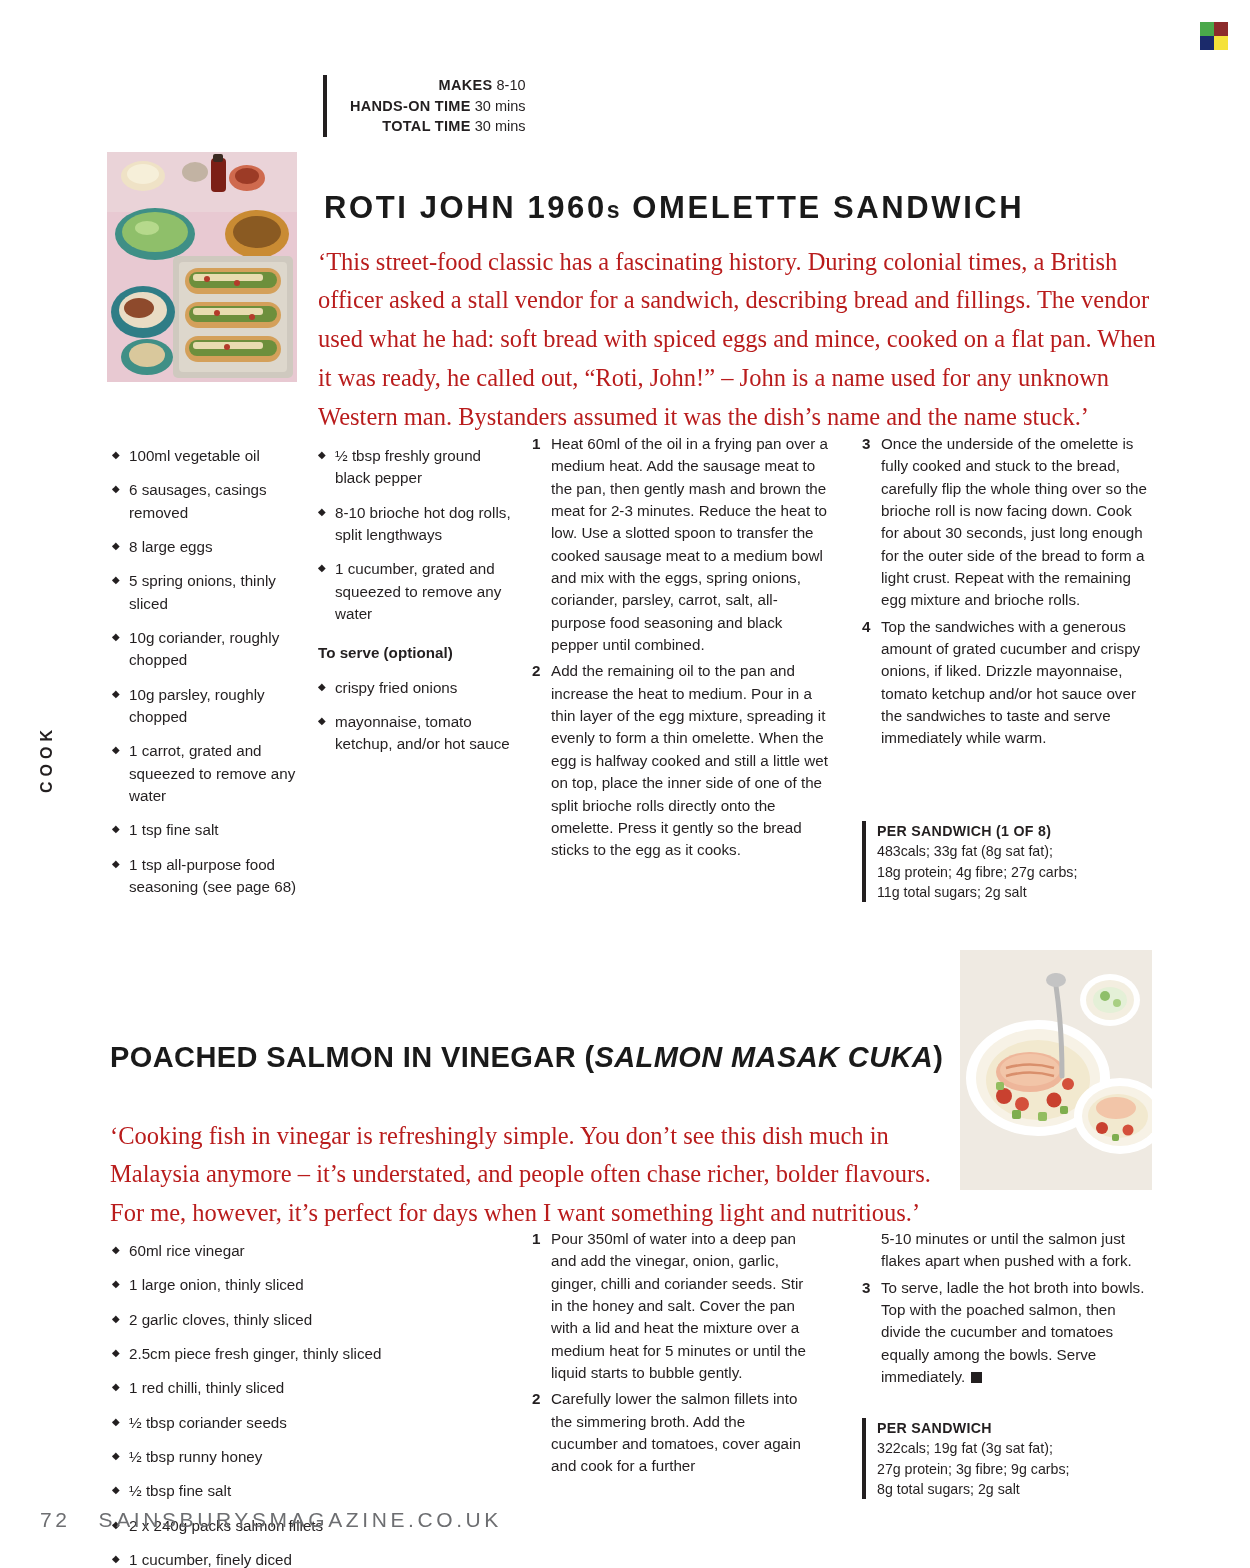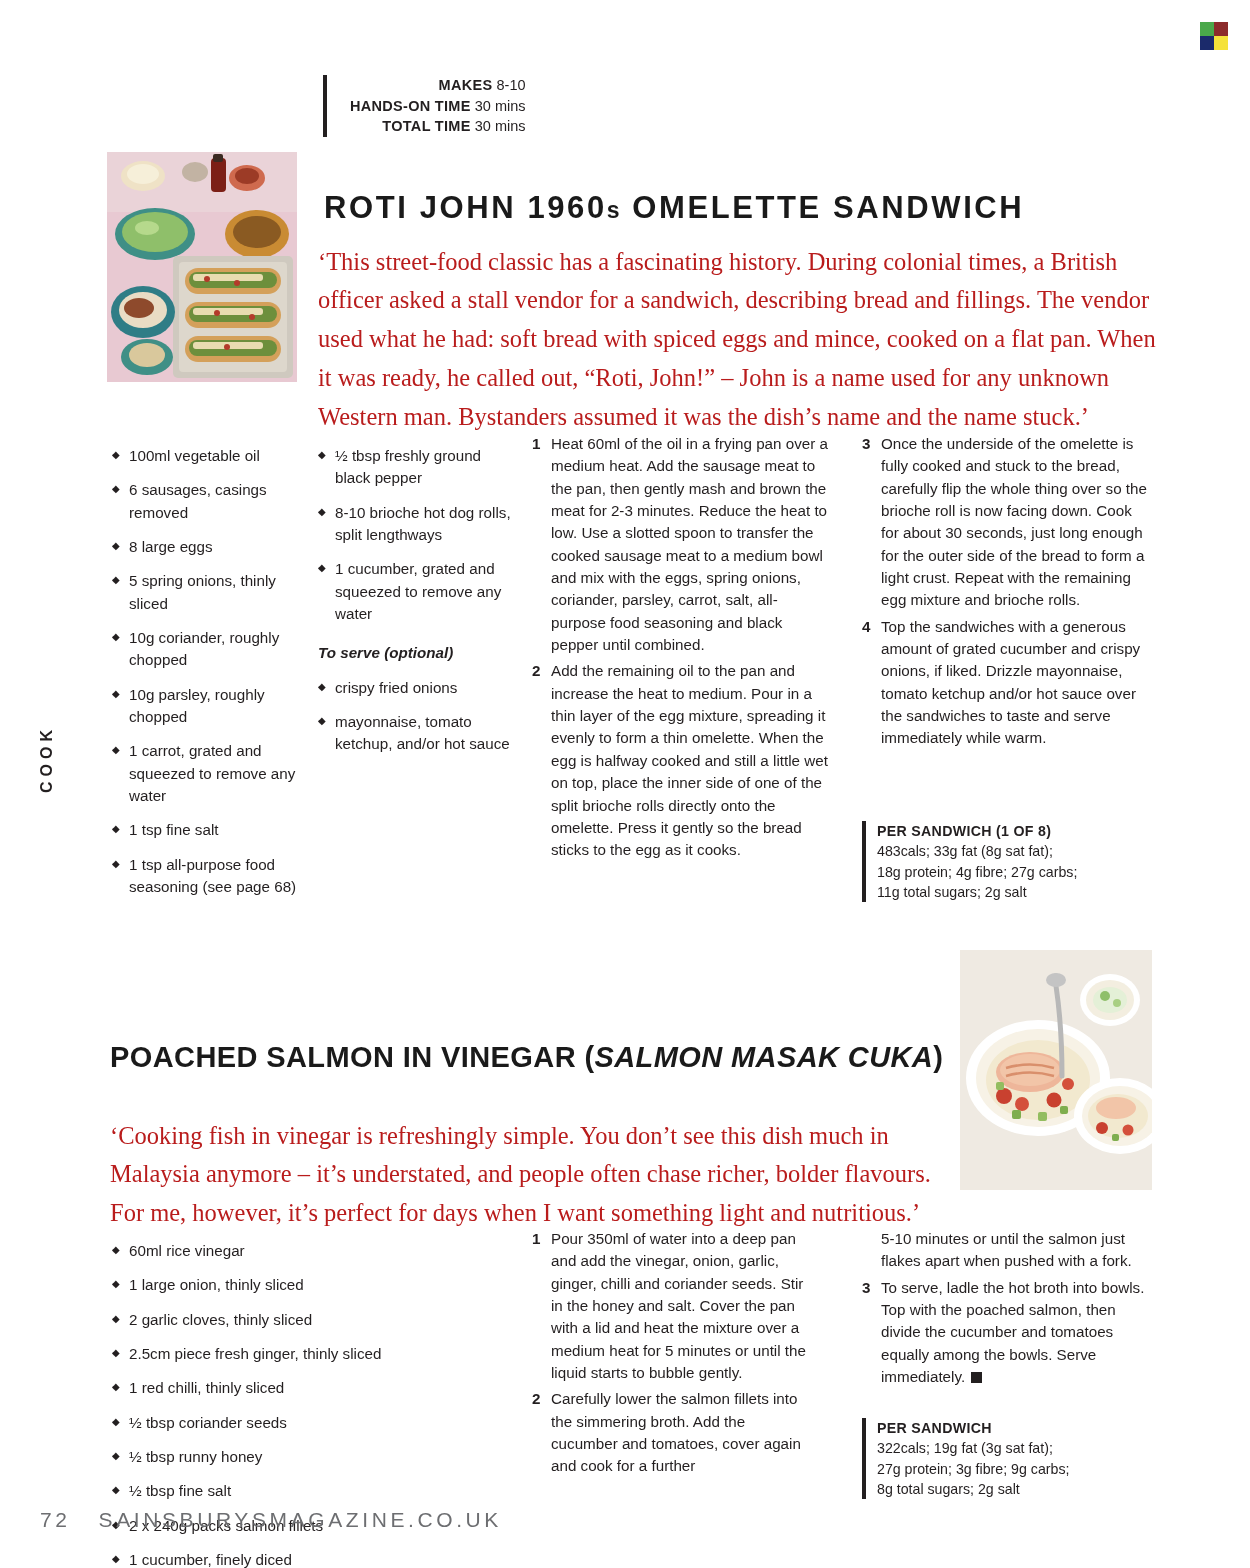--- a/index.html
+++ b/index.html
@@ -62,21 +62,21 @@
   
   .photo{position:absolute;overflow:hidden;}
   #photo-1{left:107px;top:152px;width:190px;height:230px;}
   #photo-2{left:960px;top:950px;width:192px;height:240px;}
 
   
   .ing{position:absolute;font-size:15.2px;line-height:1.47;color:#231f20;}
   .ing li{list-style:none;position:relative;padding-left:17px;margin:12px 0 1px 0;}
   .ing li:before{content:"\25C6";position:absolute;left:0;top:0;font-size:10px;line-height:1.95;color:#231f20;}
   .ing ul{margin:0;padding:0;}
-  .ing .subhead{font-weight:700;font-style:italic;margin:17px 0 10px 0;font-size:15.2px;}
+  .ing .subhead{font-weight:700;margin:17px 0 10px 0;font-size:15.2px;}
 
   #ing-1{left:112px;top:433px;width:198px;}
   #ing-2{left:318px;top:433px;width:198px;}
   #ing-3{left:112px;top:1228px;width:330px;}
 
   
   .method{position:absolute;font-size:15.2px;line-height:1.47;color:#231f20;}
   .method .step{display:flex;margin-bottom:4px;}
   .method .num{font-weight:700;width:19px;flex:0 0 19px;}
   .method .txt{flex:1;}

